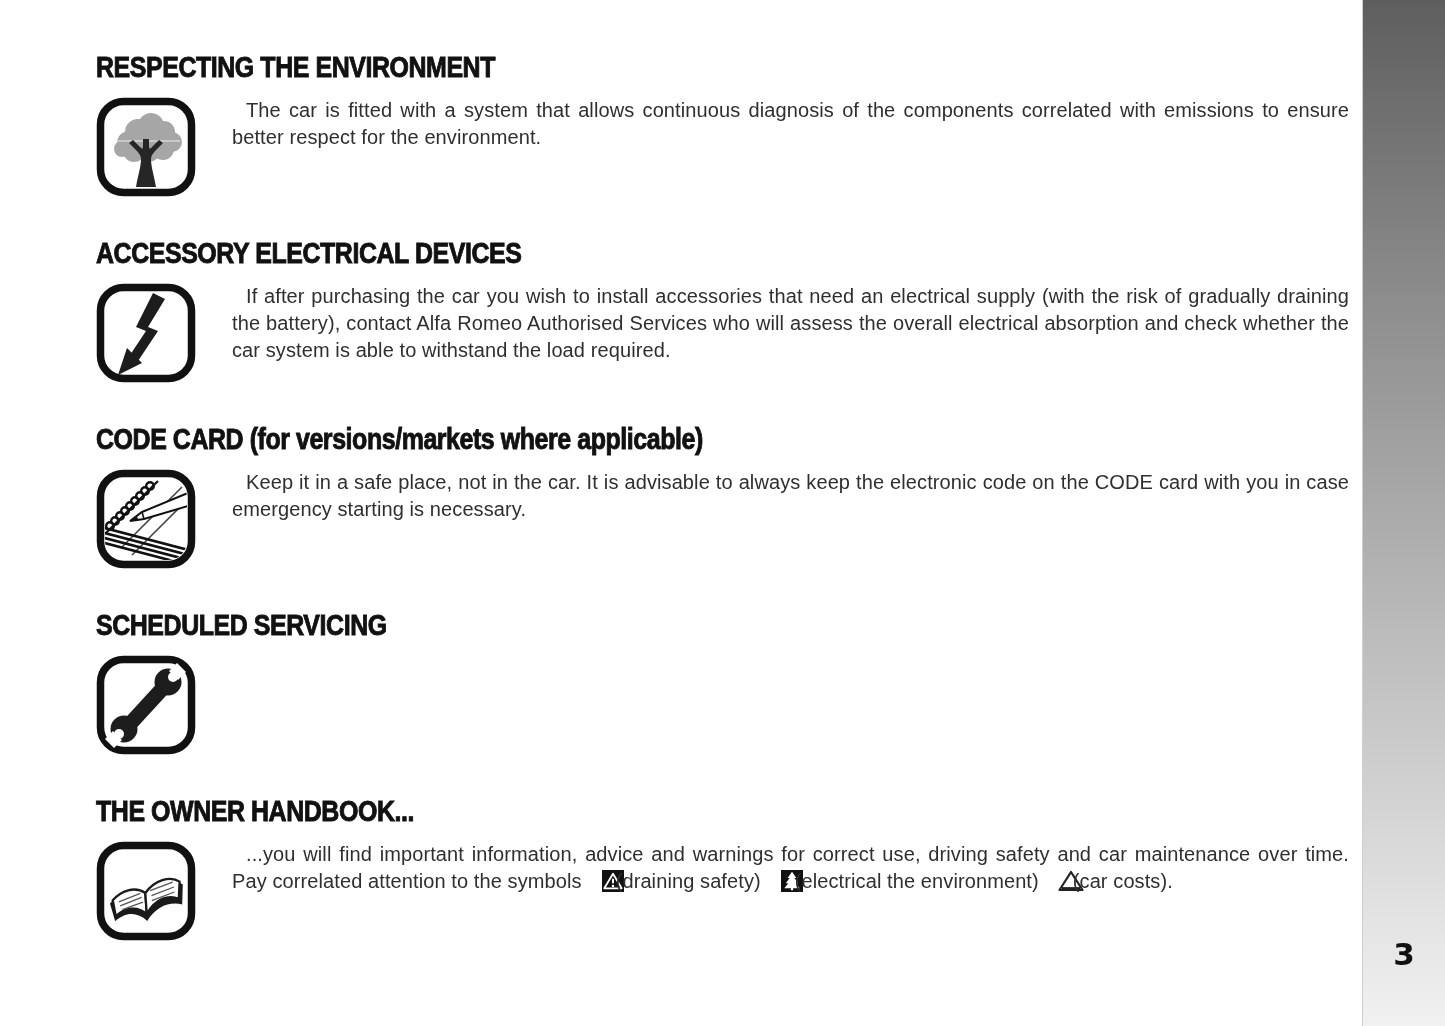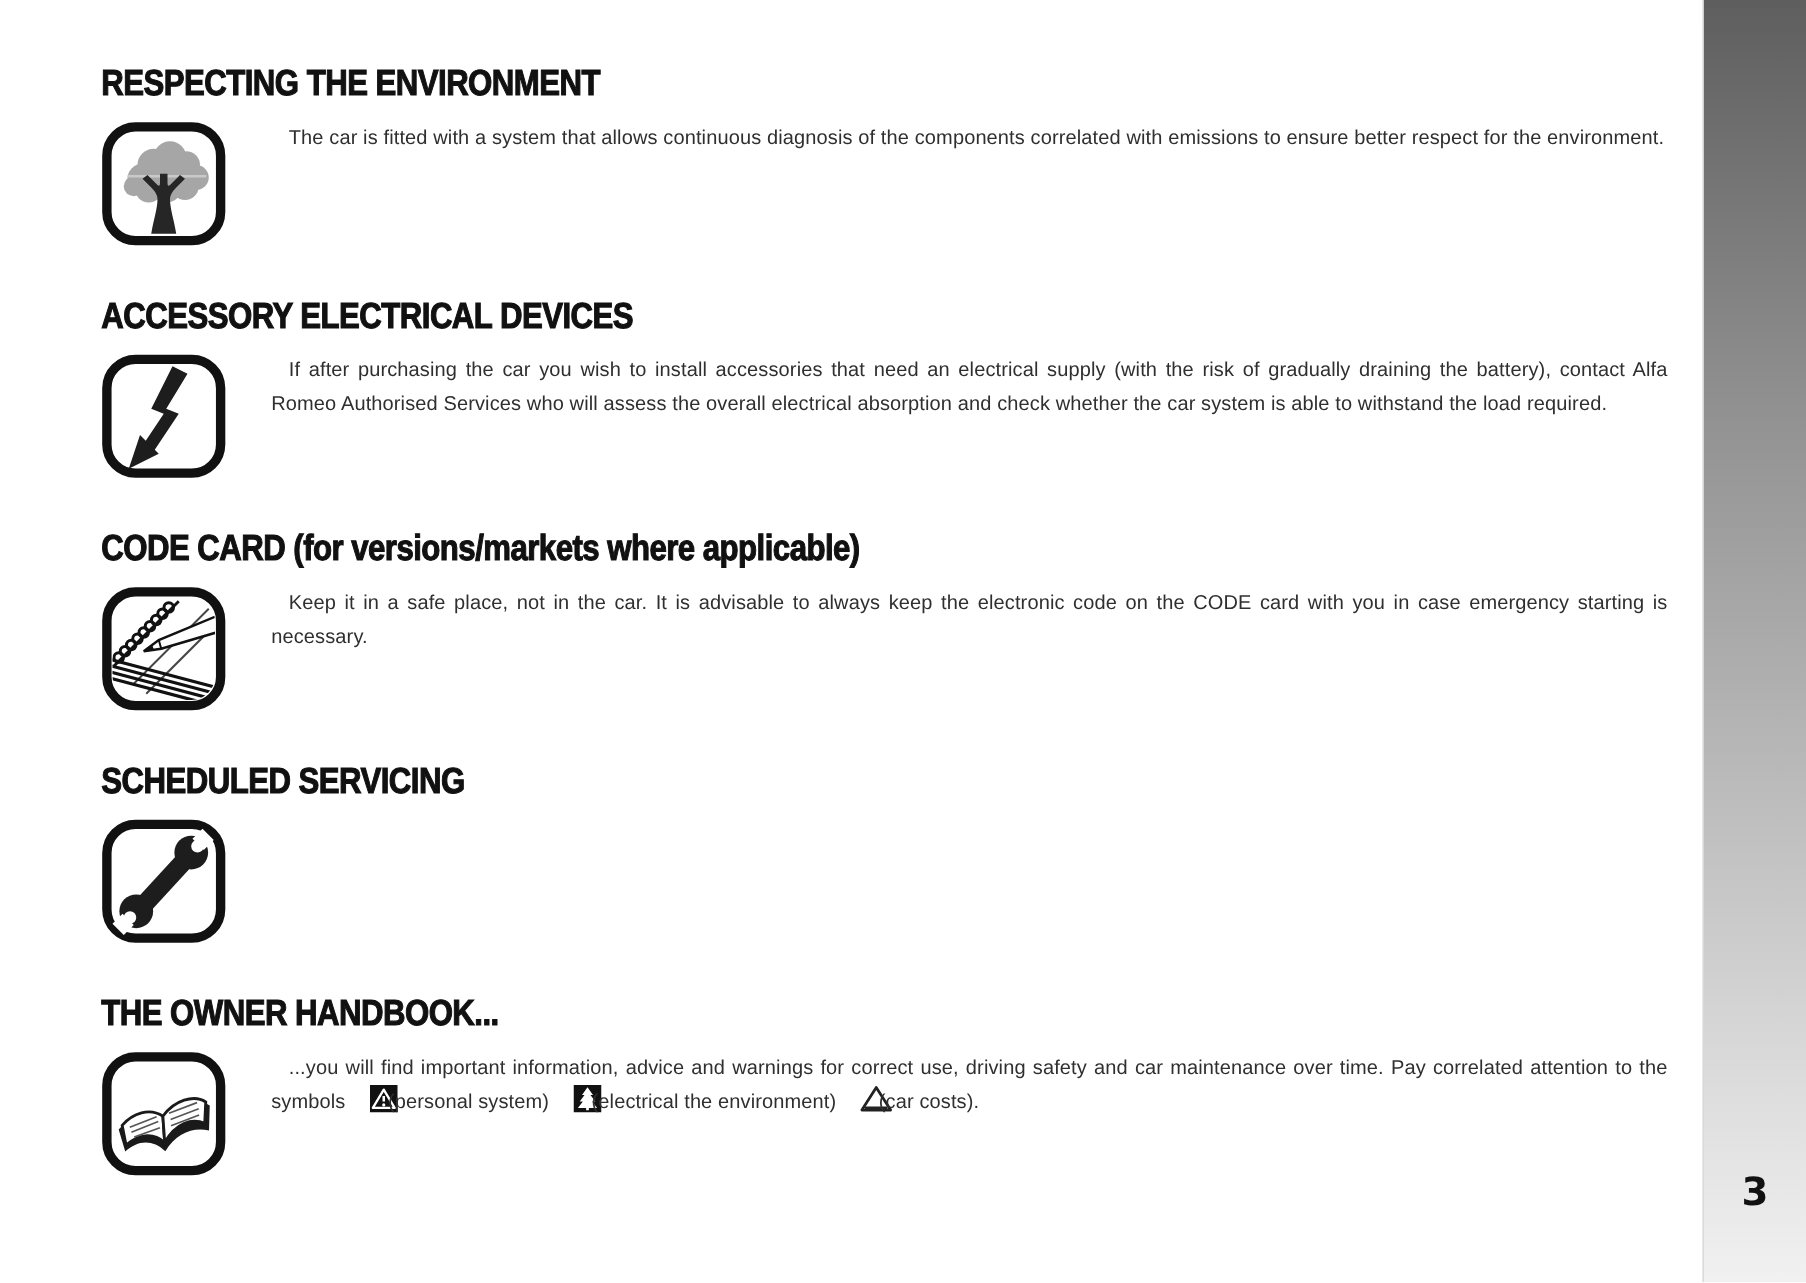--- a/index.html
+++ b/index.html
@@ -3,29 +3,29 @@
 <meta charset="utf-8">
 <style>
   html,body{margin:0;padding:0;background:#ffffff;}
   .page{position:relative;width:1445px;height:1026px;background:#ffffff;overflow:hidden;
         font-family:"Liberation Sans",sans-serif;}
   .sidebar{position:absolute;top:0;right:0;width:82px;height:1026px;
            background:linear-gradient(180deg,#5e5e5e 0%,#8e8e8e 30%,#e1e1e1 88%,#f1f1f1 100%);
            border-left:1px solid #cfcfcf;}
   .page-number{position:absolute;top:936px;left:0;width:100%;text-align:center;
            font-family:"DejaVu Sans",sans-serif;font-weight:700;font-size:31px;color:#111;}
-  .content{position:absolute;left:81px;top:53px;width:1253px;}
+  .content{position:absolute;left:96px;top:53px;width:1253px;}
   .section{margin:0 0 42px 0;}
   .heading{margin:0 0 16px 0;height:28px;font-family:"Liberation Sans",sans-serif;
            font-weight:700;font-size:29px;line-height:28px;letter-spacing:-0.5px;color:#111;
            transform:scaleX(0.86);transform-origin:left center;white-space:nowrap;
            -webkit-text-stroke:0.9px #111;}
   .row{display:flex;align-items:flex-start;}
   .icon-frame{width:100px;height:100px;flex:0 0 100px;}
-  .body-text{margin:0 0 0 36px;font-size:16px;line-height:27px;text-align:justify;
+  .body-text{margin:0 0 0 36px;font-size:20px;line-height:27px;text-align:justify;
              text-indent:14px;color:#2f2f2f;letter-spacing:0.1px;}
   .inline-symbol{display:inline-block;width:24px;height:22px;vertical-align:-4px;margin:0 5px;}
 </style>
 </head>
 <body>
 
 <div class="page">
 
   <div class="content">
 
@@ -149,21 +149,21 @@
             </g>
           </svg>
         </div>
         <p class="body-text">
           <span>...you will find important information, advice and warnings for correct use, driving safety and car maintenance over time.</span>
           <span>Pay correlated attention to the symbols</span><span class="inline-symbol"><svg viewBox="0 0 24 24" width="24" height="22">
                 <rect width="24" height="24" fill="#111"></rect>
                 <path d="M12 4 L21.5 20 H2.5 Z" fill="none" stroke="#fff" stroke-width="2" stroke-linejoin="round"></path>
                 <line x1="12" y1="9.5" x2="12" y2="14.5" stroke="#fff" stroke-width="2.2"></line>
                 <circle cx="12" cy="17.4" r="1.4" fill="#fff"></circle>
-              </svg></span><span>(personal system)</span><span class="inline-symbol"><svg viewBox="0 0 24 24" width="24" height="22">
+              </svg></span><span>(draining safety)</span><span class="inline-symbol"><svg viewBox="0 0 24 24" width="24" height="22">
                 <rect width="24" height="24" fill="#111"></rect>
                 <path d="M12 2 L7.2 8.8 H9.4 L5.2 14.4 H8 L3.6 20 H10.8 V22 H13.2 V20 H20.4 L16 14.4 H18.8 L14.6 8.8 H16.8 Z" fill="#fff"></path>
               </svg></span><span>(electrical the environment)</span><span class="inline-symbol"><svg viewBox="0 0 26 22" width="26" height="22">
                 <path d="M13 2 L24.5 20 H1.5 Z" fill="#fff" stroke="#222" stroke-width="2.2" stroke-linejoin="round"></path>
                 <line x1="4" y1="18.6" x2="22" y2="18.6" stroke="#222" stroke-width="3"></line>
               </svg></span><span>(car costs).</span>
         </p>
       </div>
     </div>
 

